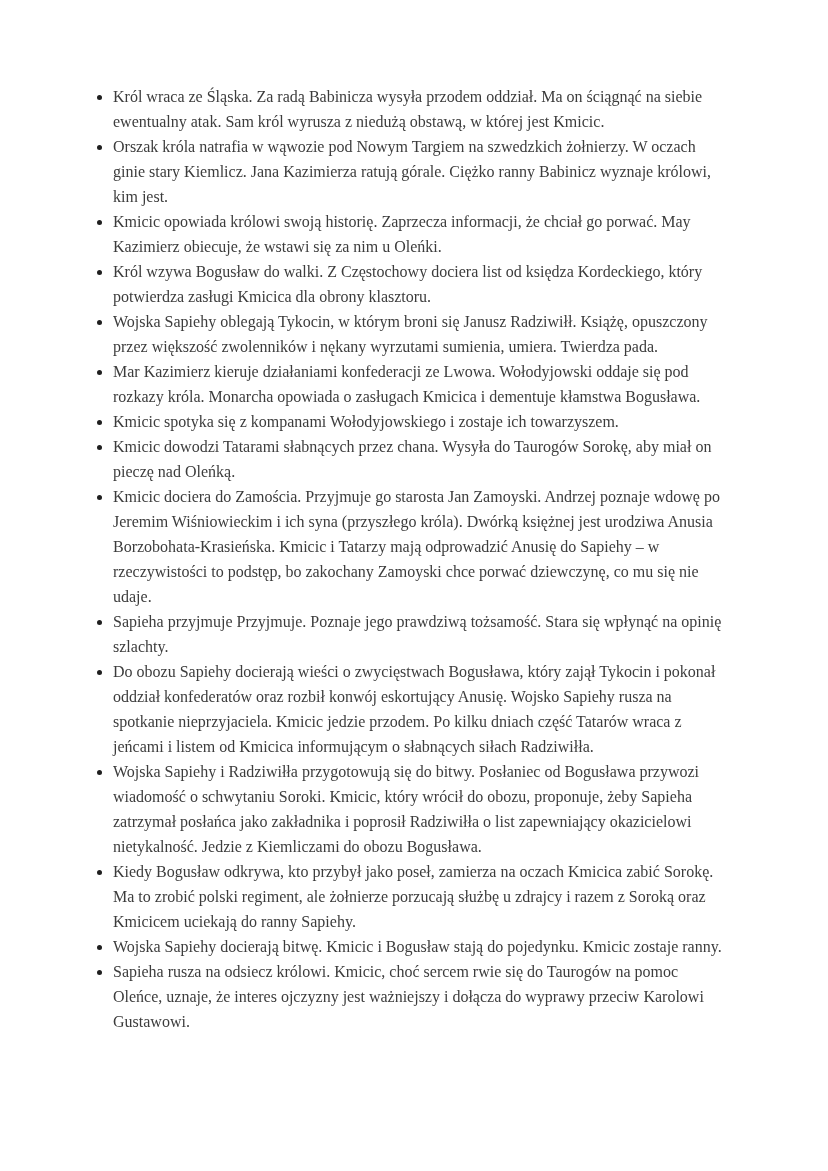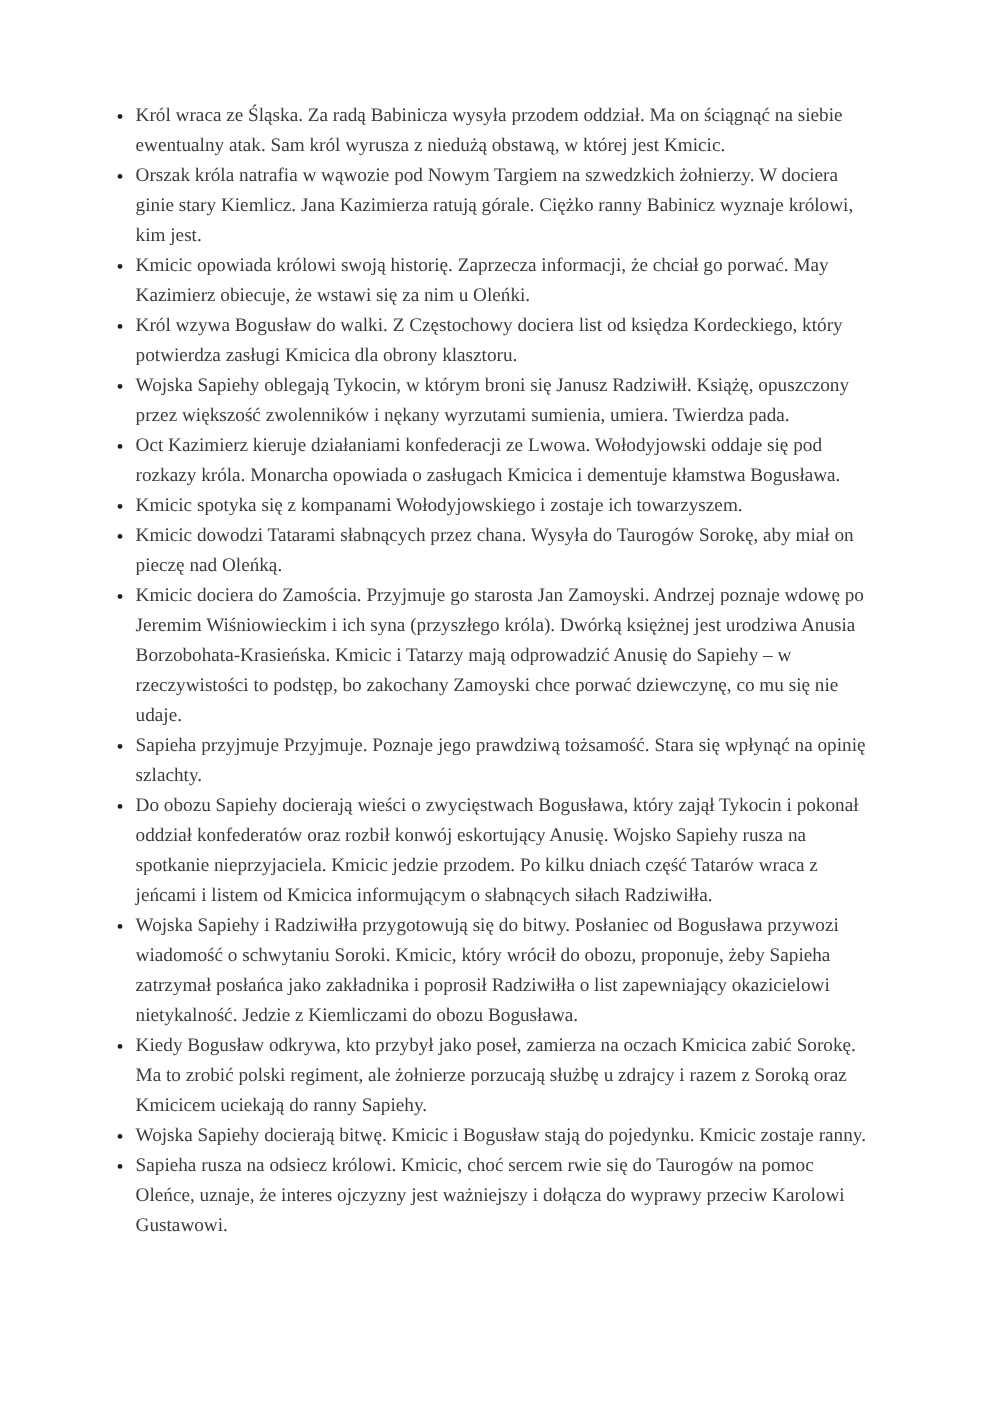--- a/index.html
+++ b/index.html
@@ -35,25 +35,25 @@
   ul.summary-list > li::marker {
     color: #1f1f1f;
   }
 </style>
 </head>
 <body>
 
 <div class="page">
   <ul class="summary-list">
     <li>Król wraca ze Śląska. Za radą Babinicza wysyła przodem oddział. Ma on ściągnąć na siebie ewentualny atak. Sam król wyrusza z niedużą obstawą, w której jest Kmicic.</li>
-    <li>Orszak króla natrafia w wąwozie pod Nowym Targiem na szwedzkich żołnierzy. W dociera ginie stary Kiemlicz. Jana Kazimierza ratują górale. Ciężko ranny Babinicz wyznaje królowi, kim jest.</li>
+    <li>Orszak króla natrafia w wąwozie pod Nowym Targiem na szwedzkich żołnierzy. W oczach ginie stary Kiemlicz. Jana Kazimierza ratują górale. Ciężko ranny Babinicz wyznaje królowi, kim jest.</li>
     <li>Kmicic opowiada królowi swoją historię. Zaprzecza informacji, że chciał go porwać. May Kazimierz obiecuje, że wstawi się za nim u Oleńki.</li>
     <li>Król wzywa Bogusław do walki. Z Częstochowy dociera list od księdza Kordeckiego, który potwierdza zasługi Kmicica dla obrony klasztoru.</li>
     <li>Wojska Sapiehy oblegają Tykocin, w którym broni się Janusz Radziwiłł. Książę, opuszczony przez większość zwolenników i nękany wyrzutami sumienia, umiera. Twierdza pada.</li>
-    <li>Oct Kazimierz kieruje działaniami konfederacji ze Lwowa. Wołodyjowski oddaje się pod rozkazy króla. Monarcha opowiada o zasługach Kmicica i dementuje kłamstwa Bogusława.</li>
+    <li>Mar Kazimierz kieruje działaniami konfederacji ze Lwowa. Wołodyjowski oddaje się pod rozkazy króla. Monarcha opowiada o zasługach Kmicica i dementuje kłamstwa Bogusława.</li>
     <li>Kmicic spotyka się z kompanami Wołodyjowskiego i zostaje ich towarzyszem.</li>
     <li>Kmicic dowodzi Tatarami słabnących przez chana. Wysyła do Taurogów Sorokę, aby miał on pieczę nad Oleńką.</li>
     <li>Kmicic dociera do Zamościa. Przyjmuje go starosta Jan Zamoyski. Andrzej poznaje wdowę po Jeremim Wiśniowieckim i ich syna (przyszłego króla). Dwórką księżnej jest urodziwa Anusia Borzobohata-Krasieńska. Kmicic i Tatarzy mają odprowadzić Anusię do Sapiehy – w rzeczywistości to podstęp, bo zakochany Zamoyski chce porwać dziewczynę, co mu się nie udaje.</li>
     <li>Sapieha przyjmuje Przyjmuje. Poznaje jego prawdziwą tożsamość. Stara się wpłynąć na opinię szlachty.</li>
     <li>Do obozu Sapiehy docierają wieści o zwycięstwach Bogusława, który zajął Tykocin i pokonał oddział konfederatów oraz rozbił konwój eskortujący Anusię. Wojsko Sapiehy rusza na spotkanie nieprzyjaciela. Kmicic jedzie przodem. Po kilku dniach część Tatarów wraca z jeńcami i listem od Kmicica informującym o słabnących siłach Radziwiłła.</li>
     <li>Wojska Sapiehy i Radziwiłła przygotowują się do bitwy. Posłaniec od Bogusława przywozi wiadomość o schwytaniu Soroki. Kmicic, który wrócił do obozu, proponuje, żeby Sapieha zatrzymał posłańca jako zakładnika i poprosił Radziwiłła o list zapewniający okazicielowi nietykalność. Jedzie z Kiemliczami do obozu Bogusława.</li>
     <li>Kiedy Bogusław odkrywa, kto przybył jako poseł, zamierza na oczach Kmicica zabić Sorokę. Ma to zrobić polski regiment, ale żołnierze porzucają służbę u zdrajcy i razem z Soroką oraz Kmicicem uciekają do ranny Sapiehy.</li>
     <li>Wojska Sapiehy docierają bitwę. Kmicic i Bogusław stają do pojedynku. Kmicic zostaje ranny.</li>
     <li>Sapieha rusza na odsiecz królowi. Kmicic, choć sercem rwie się do Taurogów na pomoc Oleńce, uznaje, że interes ojczyzny jest ważniejszy i dołącza do wyprawy przeciw Karolowi Gustawowi.</li>
   </ul>

